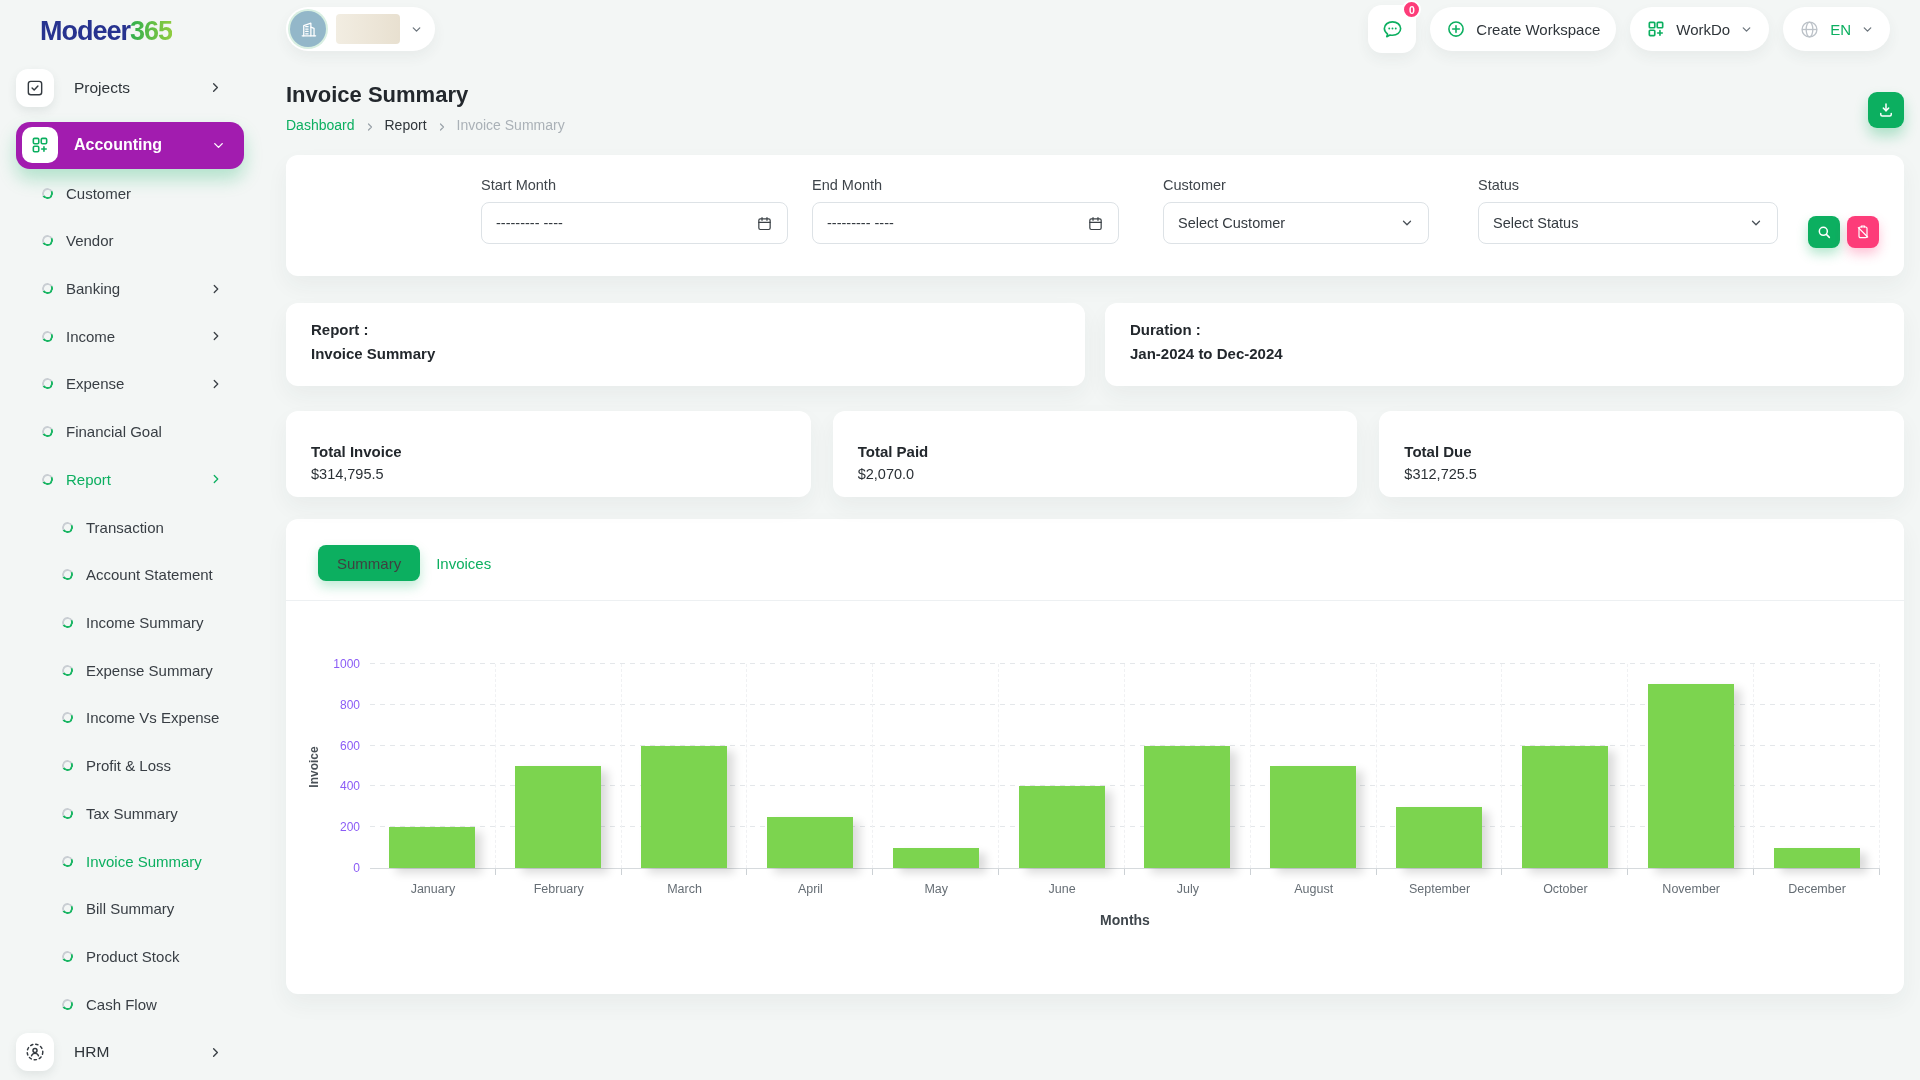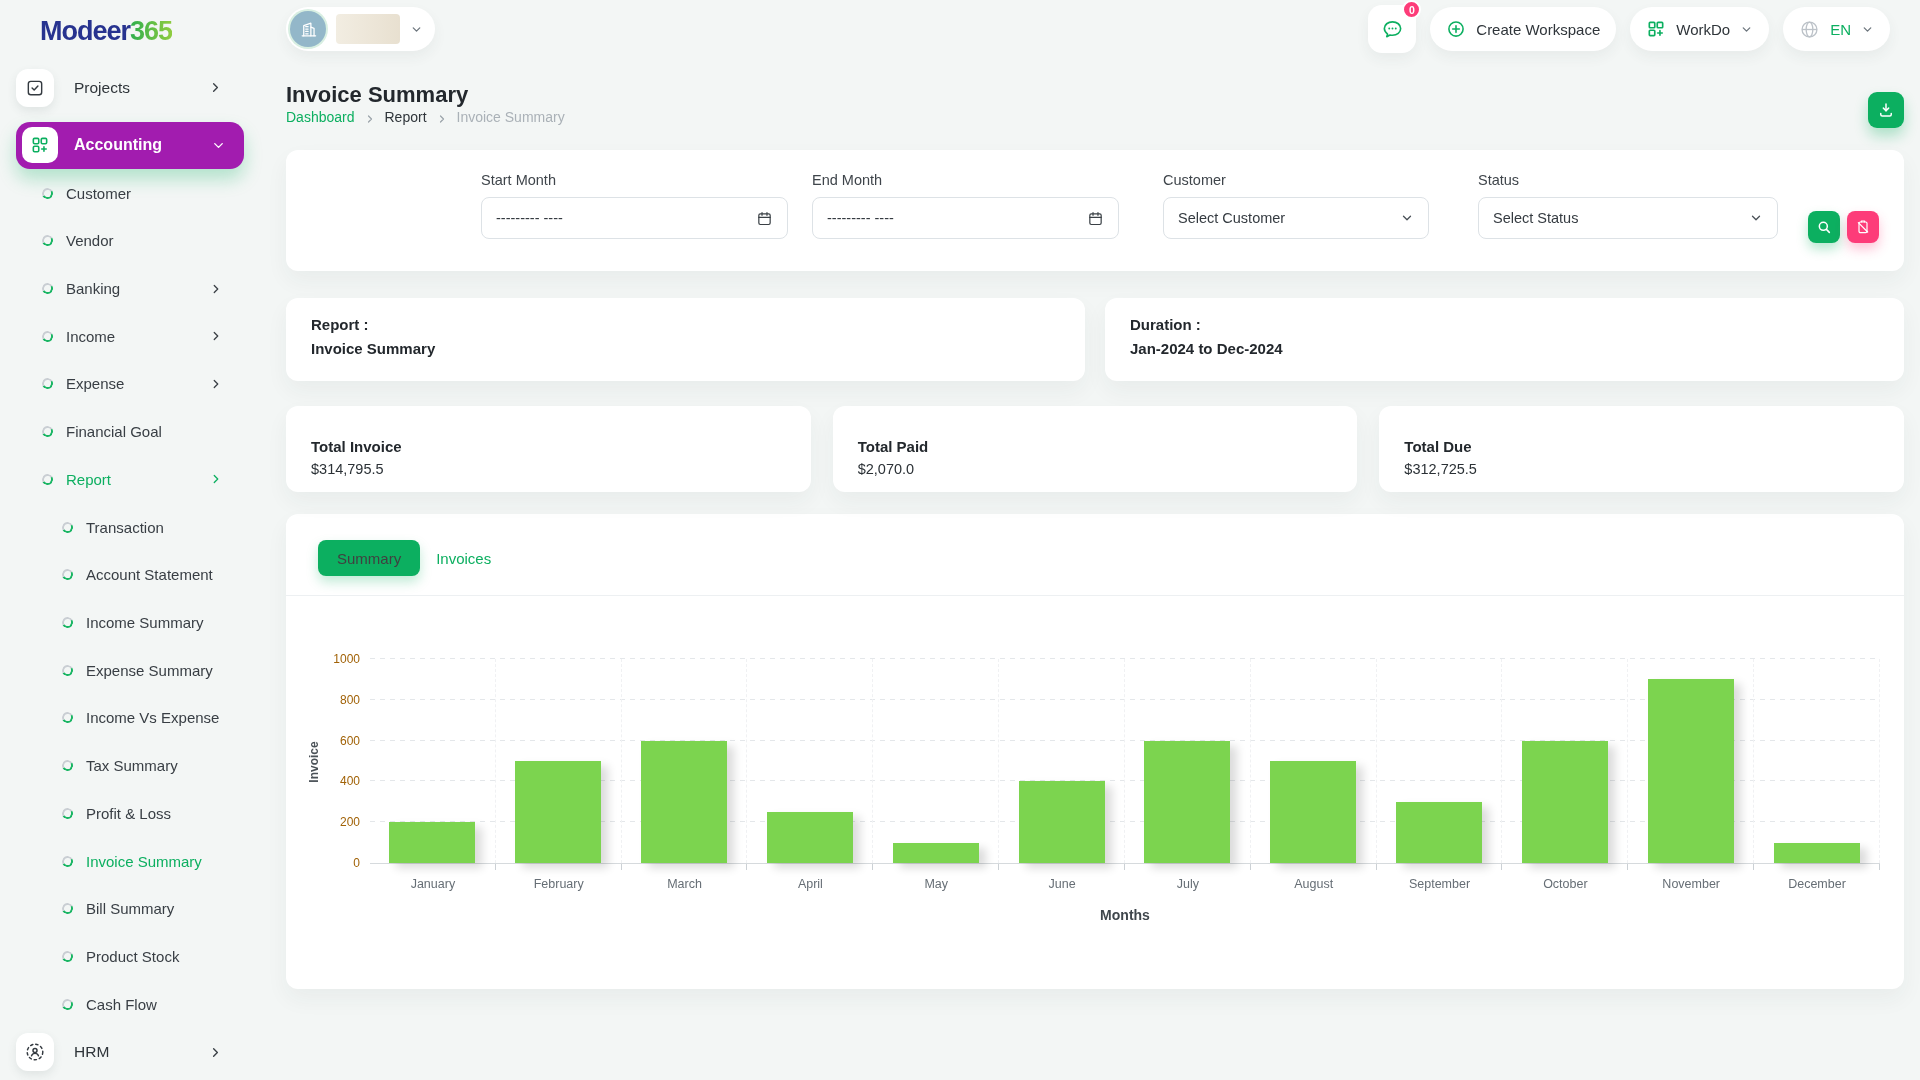--- a/index.html
+++ b/index.html
@@ -38,21 +38,21 @@
   .hright{margin-left:auto;display:flex;align-items:center;gap:14px}
   .chatbtn{position:relative;width:48px;height:48px;border-radius:14px;background:#fff;box-shadow:0 6px 14px rgba(50,70,70,.06);display:flex;align-items:center;justify-content:center;cursor:pointer}
   .badge{position:absolute;top:-5px;right:-5px;min-width:19px;height:19px;border-radius:10px;background:#fd3c79;color:#fff;font-size:10.5px;font-weight:700;display:flex;align-items:center;justify-content:center;border:2px solid #fff}
   .green-t{color:#0caf60}
   .chev{display:flex;color:#6c757d}
 
   
   .main{position:absolute;left:286px;top:58px;width:1618px}
   .title-row{display:flex;align-items:flex-start;margin-top:24px}
   .page-title{font-size:22px;font-weight:700;color:#23282d}
-  .breadcrumb{display:flex;align-items:flex-end;gap:9px;margin-top:1px;font-size:14px}
+  .breadcrumb{display:flex;align-items:flex-end;gap:9px;margin-top:9px;font-size:14px}
   .bc-home{color:#0caf60;cursor:pointer}
   .bc-mid{color:#2f353a;cursor:pointer}
   .bc-cur{color:#aab1b7}
   .bc-sep{color:#9aa2a9;display:flex}
   .dl-btn{margin-left:auto;width:36px;height:36px;border-radius:9px;background:#0caf60;display:flex;align-items:center;justify-content:center;box-shadow:0 8px 14px rgba(12,175,96,.3);cursor:pointer;margin-top:10px}
 
   .card{background:#fff;border-radius:12px;box-shadow:0 10px 22px rgba(46,60,58,.05)}
 
   .filter-card{position:relative;margin-top:22px;height:121px}
   .fgroup{position:absolute;top:22px}
@@ -79,21 +79,21 @@
 
   .chart-card{margin-top:22px;height:475px}
   .tabs{display:flex;align-items:center;gap:16px;padding:26px 32px 19px}
   .tab-active{height:36px;padding:0 19px;border-radius:8px;background:#0caf60;color:#404040;font-size:15px;display:flex;align-items:center;cursor:pointer;box-shadow:0 6px 12px rgba(12,175,96,.25)}
   .tab-plain{color:#0caf60;font-size:15px;cursor:pointer}
   .divider{height:1px;background:#edf0f2}
 
   .chart-wrap{position:relative;margin-top:63px}
   .plot-area{position:relative;margin-left:84px;width:1510px;height:205px;border-bottom:1px solid #d6dadd}
   .gridline{position:absolute;left:0;right:0;height:1px;background-image:repeating-linear-gradient(90deg,#e4e7ea 0 5px,transparent 5px 10px)}
-  .ytick{position:absolute;left:-52px;width:42px;text-align:right;font-size:12px;color:#a16207;transform:translateY(50%)}
+  .ytick{position:absolute;left:-52px;width:42px;text-align:right;font-size:12px;color:#8b5cf6;transform:translateY(50%)}
   .bars{position:absolute;left:0;right:0;top:0;bottom:0;display:flex}
   .bar-slot{flex:1;position:relative;border-right:1px dashed #f0f1f3}
   .bar-slot::after{content:'';position:absolute;right:-1px;bottom:-7px;width:1px;height:6px;background:#ccd1d5}
   .bar{position:absolute;bottom:0;left:50%;transform:translateX(-50%);width:86px;box-shadow:7px 5px 9px rgba(0,0,0,.14)}
   .x-labels{display:flex;margin-left:84px;width:1510px;margin-top:13px}
   .xtick{flex:1;text-align:center;font-size:12.5px;color:#666e75}
   .y-title{position:absolute;left:18px;top:0;height:205px;width:20px;display:flex;align-items:center;justify-content:center}
   .y-title span{transform:rotate(-90deg);font-size:12px;font-weight:700;color:#4a5157;white-space:nowrap}
   .x-title{margin:16px 0 3px 84px;width:1510px;text-align:center;font-size:14px;font-weight:700;color:#3f464c}
 </style>
@@ -201,25 +201,25 @@
   <div class="srow l2">
     <span class="dot"></span>
     <span class="slabel">Expense Summary</span>
   </div>
   <div class="srow l2">
     <span class="dot"></span>
     <span class="slabel">Income Vs Expense</span>
   </div>
   <div class="srow l2">
     <span class="dot"></span>
+    <span class="slabel">Profit &amp; Loss</span>
+  </div>
+  <div class="srow l2">
+    <span class="dot"></span>
     <span class="slabel">Tax Summary</span>
-  </div>
-  <div class="srow l2">
-    <span class="dot"></span>
-    <span class="slabel">Profit &amp; Loss</span>
   </div>
   <div class="srow l2 active">
     <span class="dot"></span>
     <span class="slabel">Invoice Summary</span>
   </div>
   <div class="srow l2">
     <span class="dot"></span>
     <span class="slabel">Bill Summary</span>
   </div>
   <div class="srow l2">

